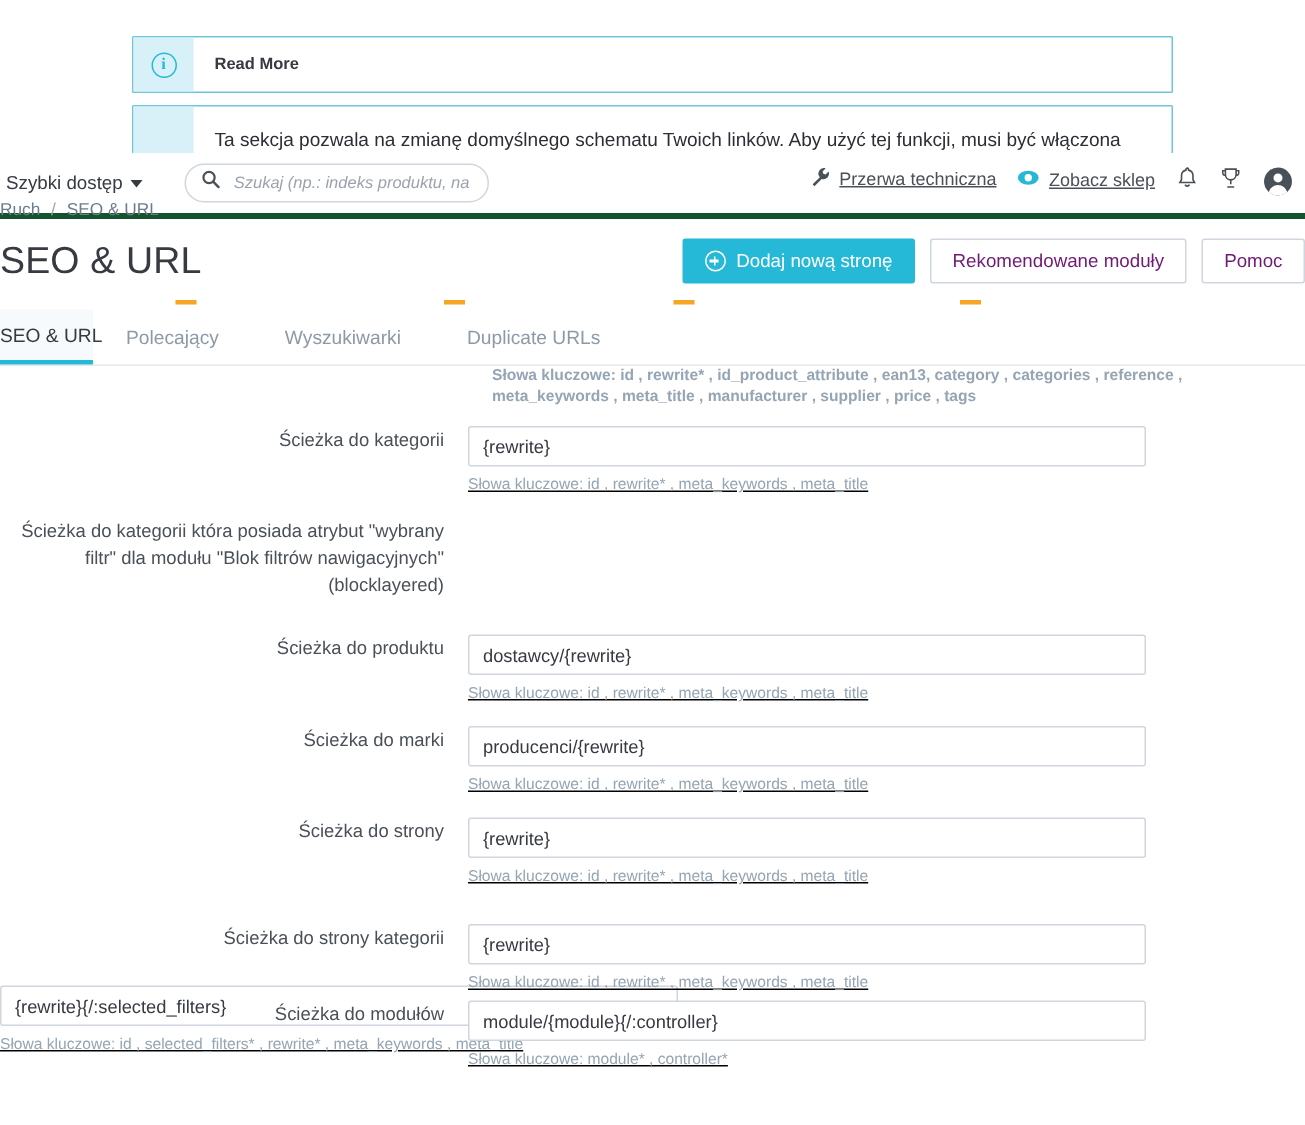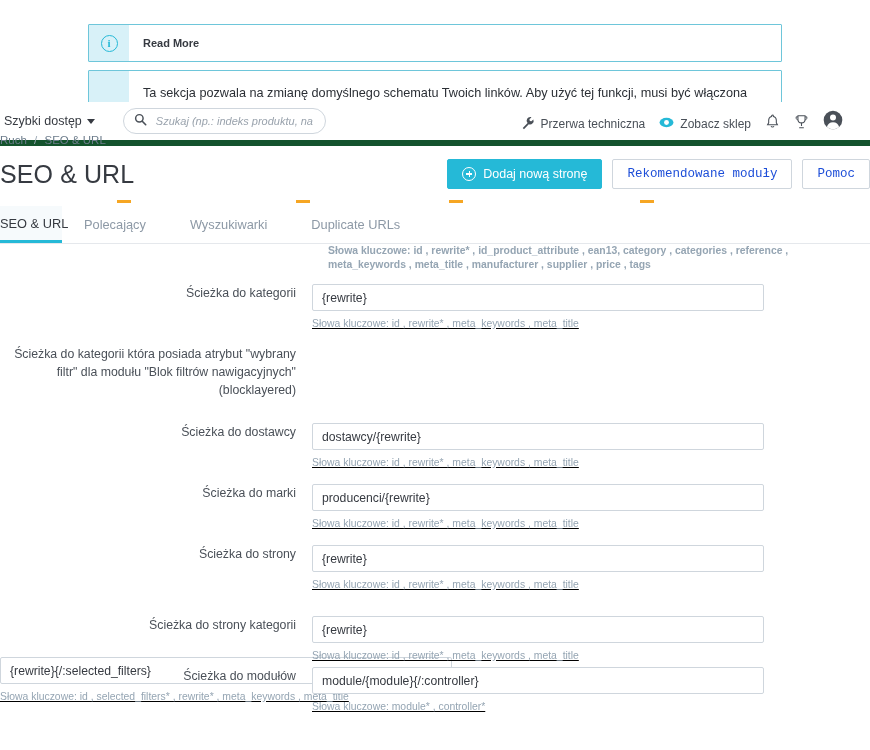--- a/index.html
+++ b/index.html
@@ -55,21 +55,21 @@
     color: #25b9d7;
     font-size: 11px; line-height: 14px; text-align: center;
     font-family: "Liberation Serif", serif;
     font-weight: bold;
   }
 
   
   .header {
     position: absolute; top: 102px; left: 0; width: 870px; height: 44px;
     background: #ffffff;
-    border-bottom: 6px solid #14532d;
+    border-bottom: 4px solid #14532d;
     z-index: 5;
     display: flex; align-items: center;
   }
   .quick-access {
     font-size: 12.5px; color: #363a41;
     margin-left: 4px;
     display: flex; align-items: center; gap: 5px;
     cursor: pointer;
   }
   .caret-down {
@@ -94,25 +94,26 @@
     font-size: 11px;
     font-style: italic;
     color: #9aa3ad;
     font-family: "Liberation Sans", sans-serif;
     width: 100%;
     background: transparent;
   }
   .search-box input::placeholder { color: #9aa3ad; font-style: italic; }
   .header-right {
     margin-left: auto;
-    display: flex; align-items: flex-end;
+    display: flex; align-items: flex-start;
     gap: 14px;
-    padding-right: 27px;
+    padding-right: 8px;
     font-size: 12px;
     color: #4a5058;
+    text-decoration: underline;
   }
   .hdr-link { display: flex; align-items: center; gap: 6px; cursor: pointer; white-space: nowrap; }
   .hdr-icon-btn { cursor: pointer; display: flex; align-items: center; }
 
   
   .breadcrumb {
     position: absolute; top: 134px; left: 0; width: 500px;
     font-size: 11.5px; color: #6c7c8b;
     z-index: 6;
     white-space: nowrap;
@@ -141,21 +142,21 @@
     padding: 0 14px;
     display: flex; align-items: center; gap: 7px;
     border-radius: 2px;
     cursor: pointer;
     white-space: nowrap;
   }
   .btn-primary {
     background: #25b9d7; color: #ffffff; border: 1px solid #25b9d7;
   }
   .btn-outline {
-    background: #ffffff; color: #1d4ed8; border: 1px solid #cfd6dd; font-family: Liberation Mono, monospace;
+    background: #ffffff; color: #701a75; border: 1px solid #cfd6dd;
   }
   .plus-circle {
     width: 14px; height: 14px; border-radius: 50%;
     border: 1.4px solid #ffffff;
     position: relative; flex: 0 0 14px;
   }
   .plus-circle::before, .plus-circle::after {
     content: ""; position: absolute; background: #ffffff;
   }
   .plus-circle::before { left: 2.5px; top: 5.3px; width: 6px; height: 1.4px; }
@@ -375,21 +376,21 @@
 
     <div class="form-row" style="top:101px;flex-direction:column;">
       <div class="row-label">Ścieżka do kategorii która posiada atrybut "wybrany filtr" dla modułu "Blok filtrów nawigacyjnych" (blocklayered)</div>
       <div class="row-field">
         <input type="text" value="{rewrite}{/:selected_filters}" style="">
         <div class="field-hint">Słowa kluczowe: id , selected_filters* , rewrite* , meta_keywords , meta_title</div>
       </div>
     </div>
 
     <div class="form-row" style="top:179px;">
-      <div class="row-label">Ścieżka do dostawcy</div>
+      <div class="row-label">Ścieżka do produktu</div>
       <div class="row-field">
         <input type="text" value="dostawcy/{rewrite}" style="">
         <div class="field-hint">Słowa kluczowe: id , rewrite* , meta_keywords , meta_title</div>
       </div>
     </div>
 
     <div class="form-row" style="top:240px;">
       <div class="row-label">Ścieżka do marki</div>
       <div class="row-field">
         <input type="text" value="producenci/{rewrite}" style="">

